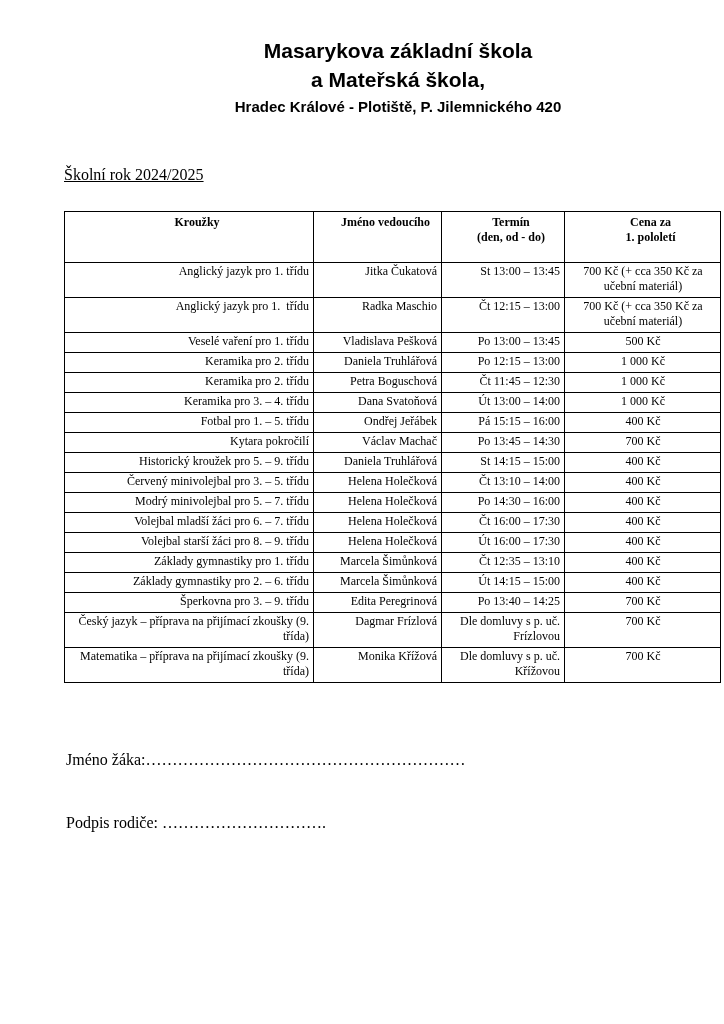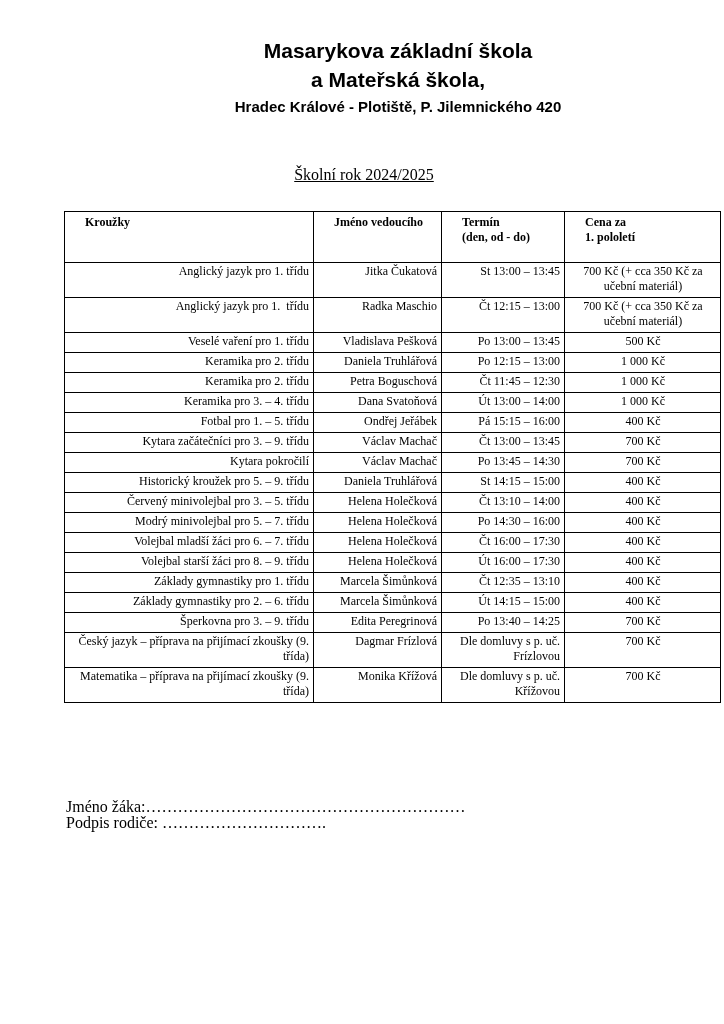--- a/index.html
+++ b/index.html
@@ -26,21 +26,20 @@
   }
   .title-main { font-size: 21px; line-height: 29px; letter-spacing: 0px; }
   .title-sub  { font-size: 15px; line-height: 22px; margin-top: 2px; }
 
   
   .school-year {
     position: absolute;
     top: 166px;
     left: 28px;
     width: 600px;
-    text-align: center;
     font-size: 16px;
     font-family: "Liberation Serif", serif;
   }
   .school-year span { text-decoration: underline; }
 
   
   table.clubs {
     position: absolute;
     top: 211px;
     left: 28px;
@@ -50,35 +49,35 @@
     font-size: 12px;
     font-family: "Liberation Serif", serif;
   }
   table.clubs th, table.clubs td {
     border: 1px solid #000000;
     vertical-align: top;
     overflow: hidden;
   }
   table.clubs th {
     font-weight: bold;
-    text-align: left;
+    text-align: center;
     padding: 3px 4px 17px 20px;
     line-height: 15px;
   }
   table.clubs td {
     padding: 1px 4px 3px 5px;
     line-height: 15px;
     font-weight: normal;
   }
   td.c-cena { text-align: center; }
   td.c-krouzek, td.c-vedouci, td.c-termin { text-align: right; }
 
   
   .footer-line { position: absolute; left: 30px; font-size: 16px; line-height: 20px; }
-  .footer-line.l1 { top: 797px; }
+  .footer-line.l1 { top: 750px; }
   .footer-line.l2 { top: 813px; }
 </style>
 </head>
 <body>
 
 <div class="page">
 
   <div class="doc-header">
     <div class="title-main">Masarykova základní škola</div>
     <div class="title-main">a Mateřská škola,</div>
@@ -158,26 +157,20 @@
     </tr>
 
     <tr>
       <td class="c-krouzek">Fotbal pro 1. – 5. třídu</td>
       <td class="c-vedouci">Ondřej Jeřábek</td>
       <td class="c-termin">Pá 15:15 – 16:00</td>
       <td class="c-cena">400 Kč</td>
     </tr>
 
 
-    <tr>
-      <td class="c-krouzek">Kytara začátečníci pro 3. – 9. třídu</td>
-      <td class="c-vedouci">Václav Machač</td>
-      <td class="c-termin">Čt 13:00 – 13:45</td>
-      <td class="c-cena">700 Kč</td>
-    </tr>
 
     <tr>
       <td class="c-krouzek">Kytara pokročilí</td>
       <td class="c-vedouci">Václav Machač</td>
       <td class="c-termin">Po 13:45 – 14:30</td>
       <td class="c-cena">700 Kč</td>
     </tr>
 
     <tr>
       <td class="c-krouzek">Historický kroužek pro 5. – 9. třídu</td>

